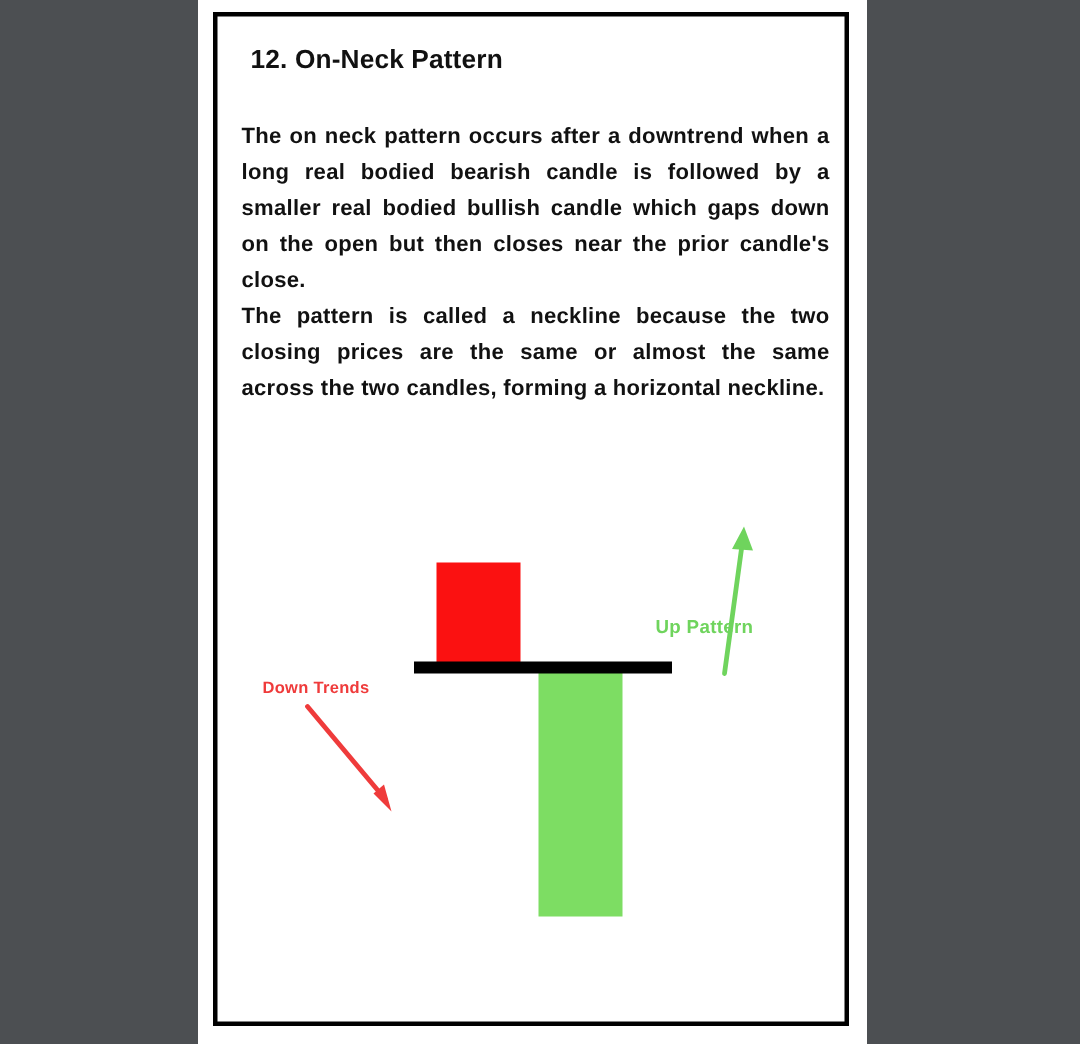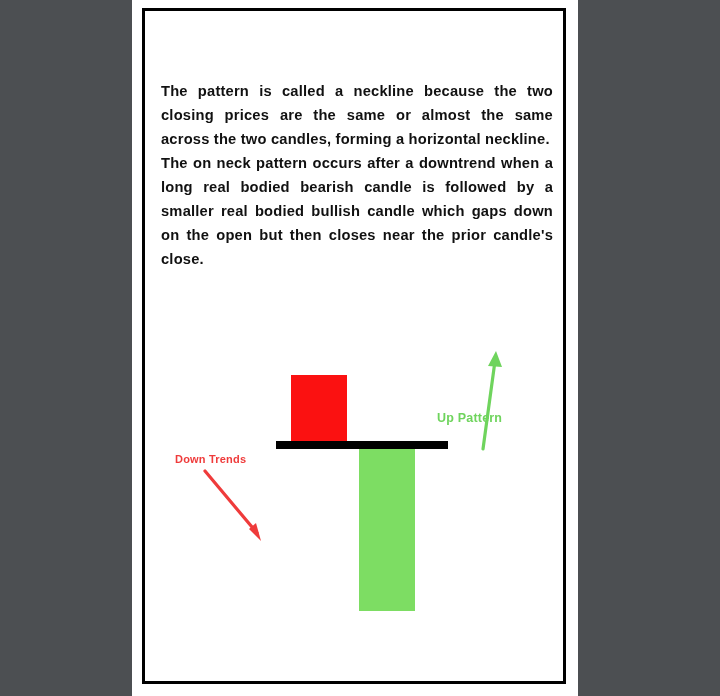--- a/index.html
+++ b/index.html
@@ -137,24 +137,25 @@
 <body>
 
 <div class="page-wrap">
 
   <div class="gutter gutter-left"></div>
   <div class="gutter gutter-right"></div>
 
   <div class="card">
     <div class="sheet">
 
+      <div class="title">12. On-Neck Pattern</div>
 
       <div class="body-text">
+        <p>The on neck pattern occurs after a downtrend when a long real bodied bearish candle is followed by a smaller real bodied bullish candle which gaps down on the open but then closes near the prior candle's close.</p>
         <p>The pattern is called a neckline because the two closing prices are the same or almost the same across the two candles, forming a horizontal neckline.</p>
-        <p>The on neck pattern occurs after a downtrend when a long real bodied bearish candle is followed by a smaller real bodied bullish candle which gaps down on the open but then closes near the prior candle's close.</p>
       </div>
 
       <div class="chart">
 
         <div class="candle-bear"></div>
         <div class="candle-bull"></div>
         <div class="neckline"></div>
 
         <svg class="arrow-svg" viewBox="0 0 418 370">
           <g>

